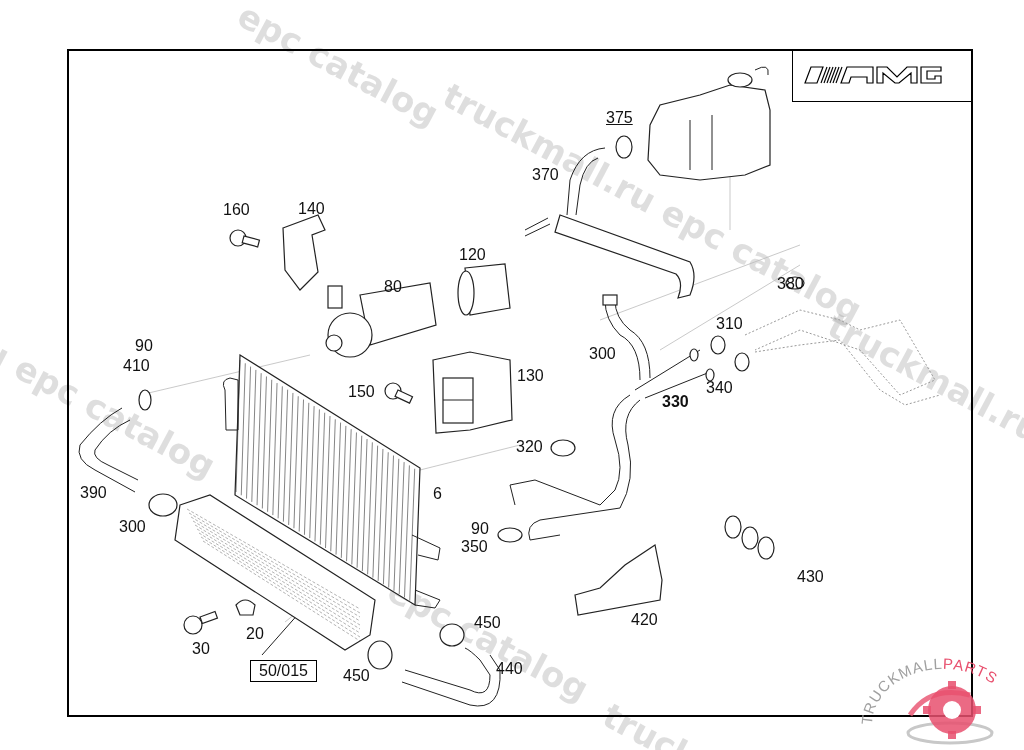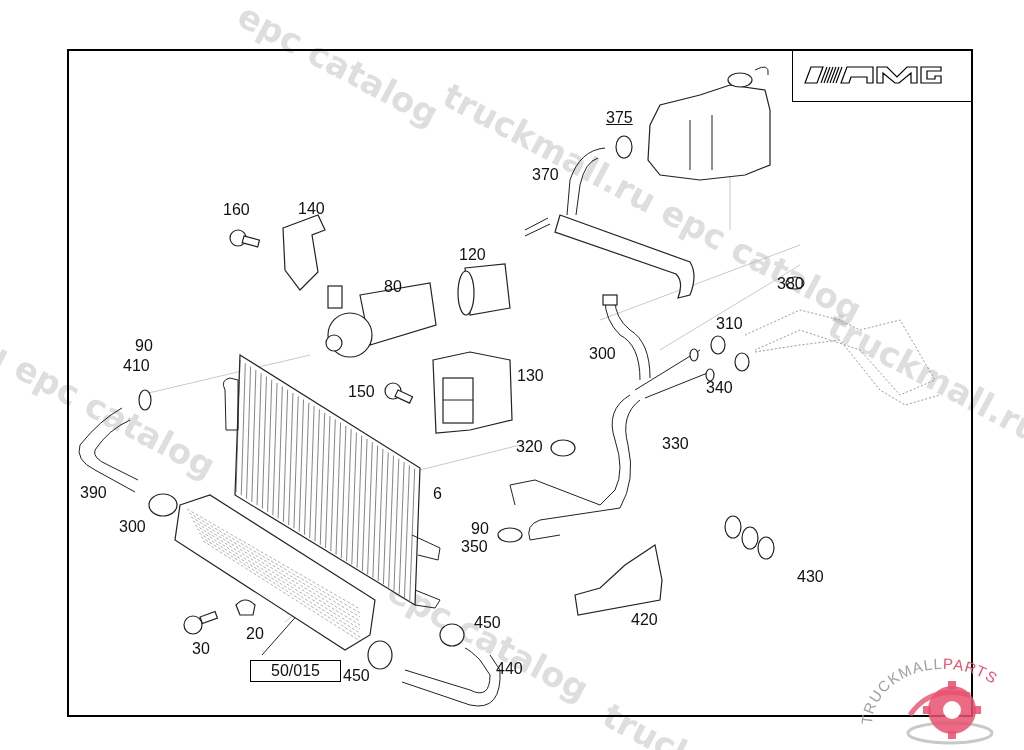--- a/index.html
+++ b/index.html
@@ -6,21 +6,21 @@
   body { width: 1024px; height: 750px; position: relative; overflow: hidden;
          font-family: "Liberation Sans", sans-serif; }
   #stage { position: absolute; left: 0; top: 0; width: 1024px; height: 750px; }
   .frame { position: absolute; left: 67px; top: 49px; width: 906px; height: 668px;
            border: 2px solid #000; box-sizing: border-box; }
   .amg-box { position: absolute; left: 792px; top: 49px; width: 181px; height: 53px;
              border-left: 1.5px solid #000; border-bottom: 1.5px solid #000; box-sizing: border-box; }
   .callout { position: absolute; font-size: 16px; color: #111; line-height: 1; white-space: nowrap;
              font-family: "Liberation Sans", sans-serif; }
   .ref-box { position: absolute; font-size: 16px; color: #111; border: 1.5px solid #000;
-             padding: 2px 20px; line-height: 1; background: #fff; }
+             padding: 2px 8px; line-height: 1; background: #fff; }
   .wm { position: absolute; color: rgba(160,160,160,0.35); font-size: 34px; font-weight: bold;
         white-space: nowrap; transform-origin: left top; font-family: "DejaVu Sans", sans-serif;
         pointer-events: none; }
   svg { position: absolute; left: 0; top: 0; }
   .part { fill: #fff; stroke: #222; stroke-width: 1.2; }
   .thin { fill: none; stroke: #222; stroke-width: 1; }
   .lead { fill: none; stroke: #bbb; stroke-width: 0.8; }
   .ghost { fill: none; stroke: #999; stroke-width: 1; stroke-dasharray: 2 2; }
 </style>
 </head>
@@ -218,21 +218,21 @@
   <span class="callout" style="left:459px;top:247px;">120</span>
   <span class="callout" style="left:374px;top:279px;margin-left:10px;">80</span>
   <span class="callout" style="left:765px;top:276px;margin-left:12px;">380</span>
   <span class="callout" style="left:716px;top:316px;text-align:right;">310</span>
   <span class="callout" style="left:135px;top:338px;">90</span>
   <span class="callout" style="left:123px;top:358px;">410</span>
   <span class="callout" style="left:589px;top:346px;">300</span>
   <span class="callout" style="left:706px;top:380px;">340</span>
   <span class="callout" style="left:348px;top:384px;">150</span>
   <span class="callout" style="left:517px;top:368px;">130</span>
-  <span class="callout" style="left:662px;top:436px;">330</span>
+  <span class="callout" style="left:662px;top:394px;font-weight:bold;">330</span>
   <span class="callout" style="left:516px;top:439px;">320</span>
   <span class="callout" style="left:80px;top:485px;">390</span>
   <span class="callout" style="left:433px;top:486px;">6</span>
   <span class="callout" style="left:119px;top:519px;">300</span>
   <span class="callout" style="left:471px;top:521px;">90</span>
   <span class="callout" style="left:461px;top:539px;">350</span>
   <span class="callout" style="left:753px;top:569px;margin-left:44px;">430</span>
   <span class="callout" style="left:631px;top:612px;">420</span>
   <span class="callout" style="left:474px;top:615px;">450</span>
   <span class="callout" style="left:246px;top:626px;">20</span>

